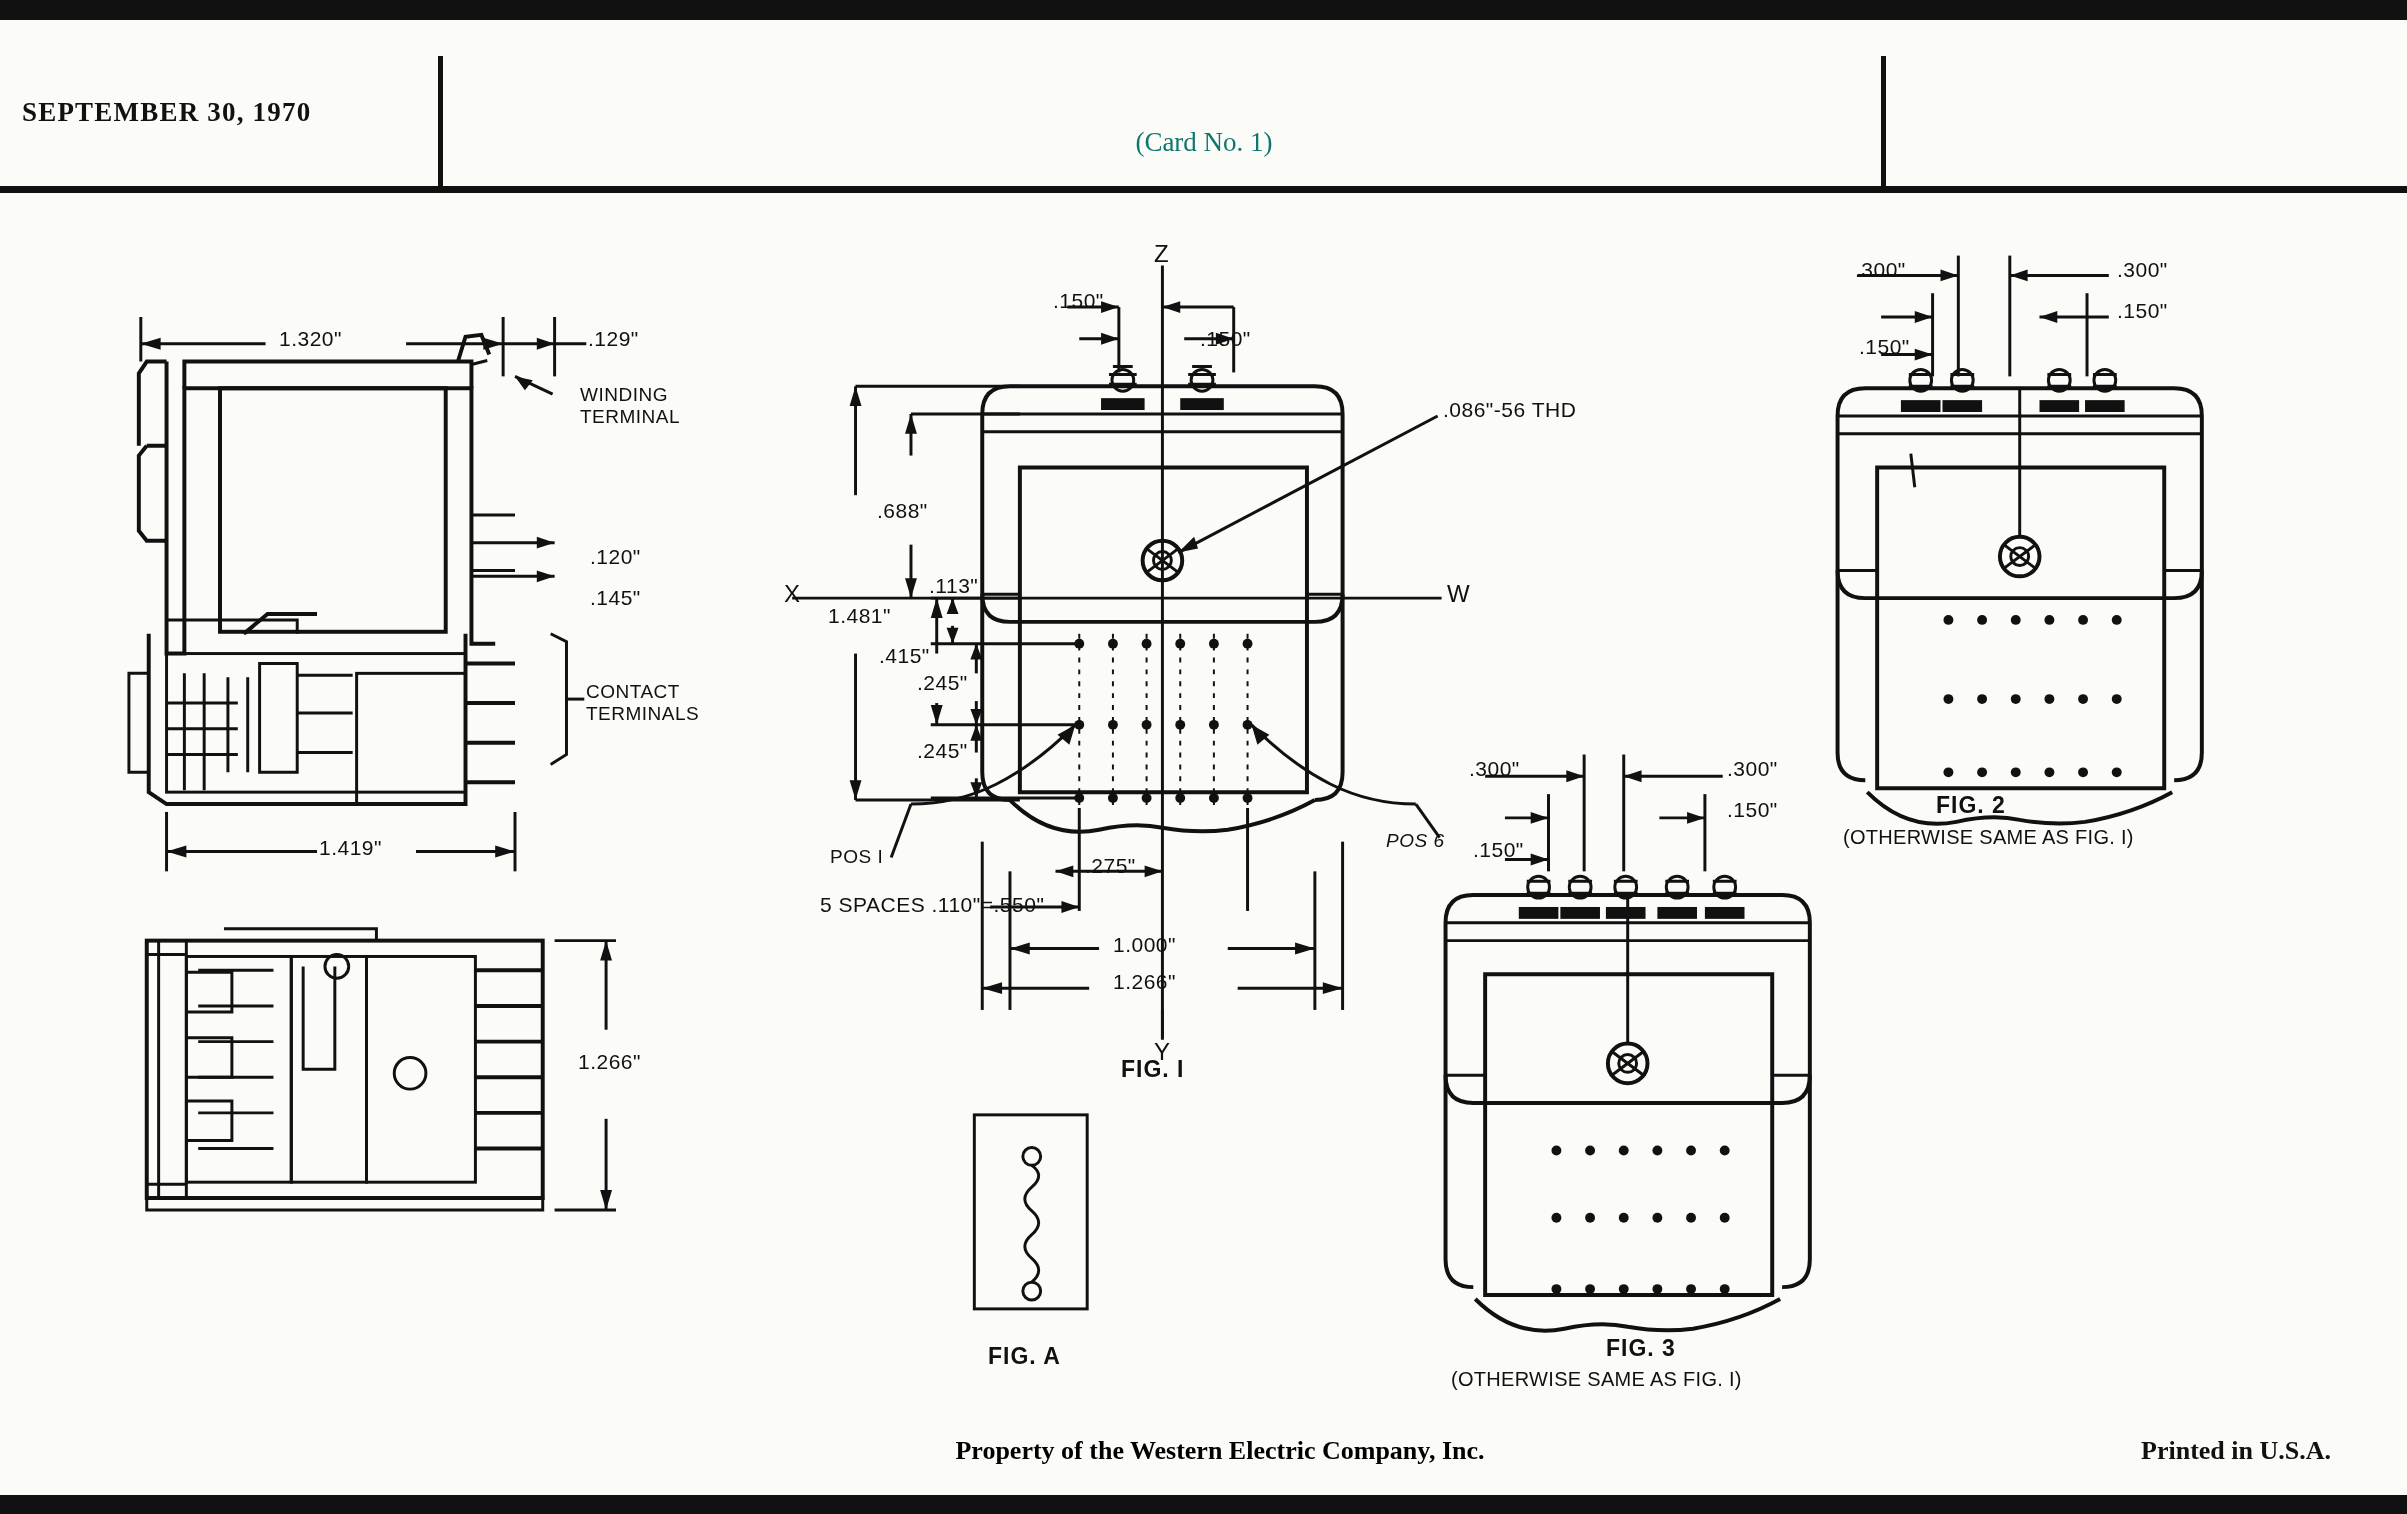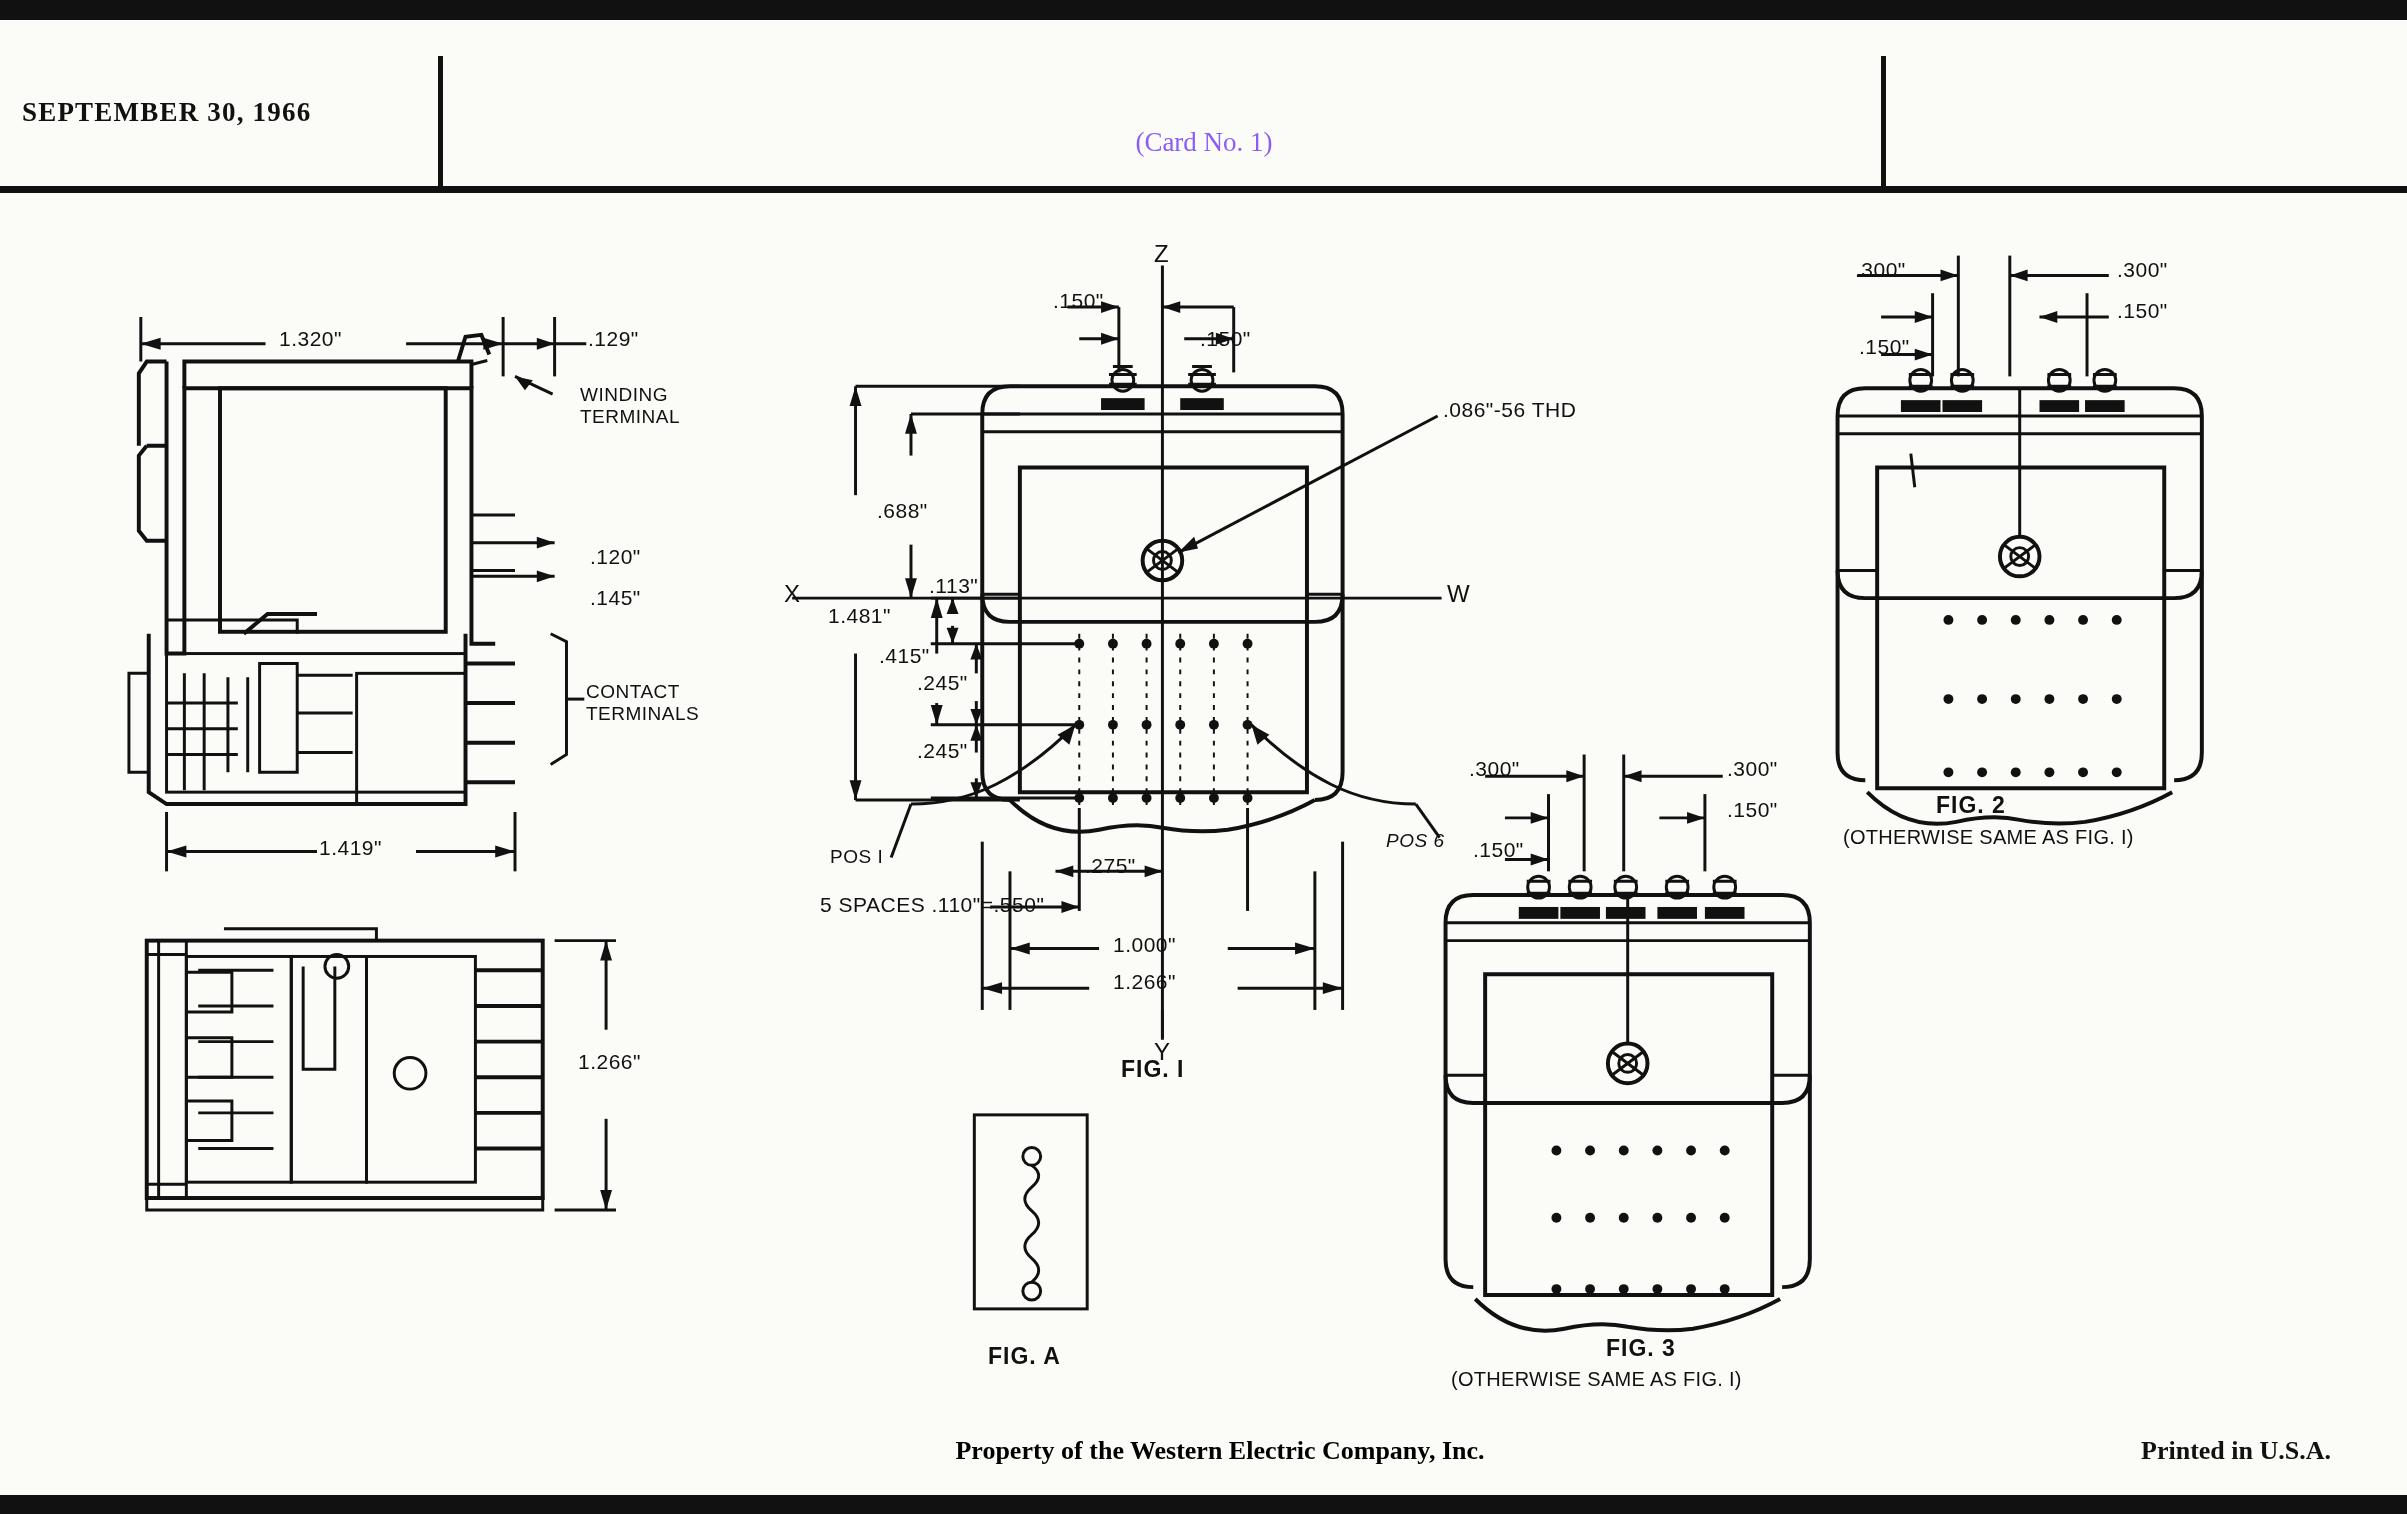--- a/index.html
+++ b/index.html
@@ -54,21 +54,21 @@
     letter-spacing: 1px;
     color: #111;
   }
   .hdr-sub {
     position: absolute;
     left: 0; top: 107px;
     width: 2408px;
     text-align: center;
     font-family: "Liberation Serif", serif;
     font-size: 27px;
-    color: #8b5cf6;
+    color: #0f766e;
   }
   
   .ftr-center {
     position: absolute;
     left: 0; top: 1416px;
     width: 2408px;
     text-align: center;
     font-family: "Liberation Serif", serif;
     font-weight: bold;
     font-size: 26px;
@@ -99,21 +99,21 @@
   svg { position: absolute; left: 0; top: 0; overflow: visible; }
   .ln { stroke: #111; fill: none; }
 </style>
 </head>
 <body>
 
 <div id="page">
   <div id="sheet">
 
     <div class="hdr-rule"></div>
-    <div class="hdr-date">SEPTEMBER 30, 1966</div>
+    <div class="hdr-date">SEPTEMBER 30, 1970</div>
     <div class="hdr-vbar" style="left:438px; top:36px; height:131px;"></div>
     <div class="hdr-vbar" style="left:1881px; top:36px; height:131px;"></div>
     <div class="hdr-sub">(Card No. 1)</div>
 
     <svg width="2408" height="1475" viewBox="0 0 2432 1490">
       <g class="ln" stroke-width="3">
 
         <line x1="142" y1="300" x2="142" y2="345"></line>
         <line x1="508" y1="300" x2="508" y2="360"></line>
         <line x1="142" y1="327" x2="268" y2="327"></line>

